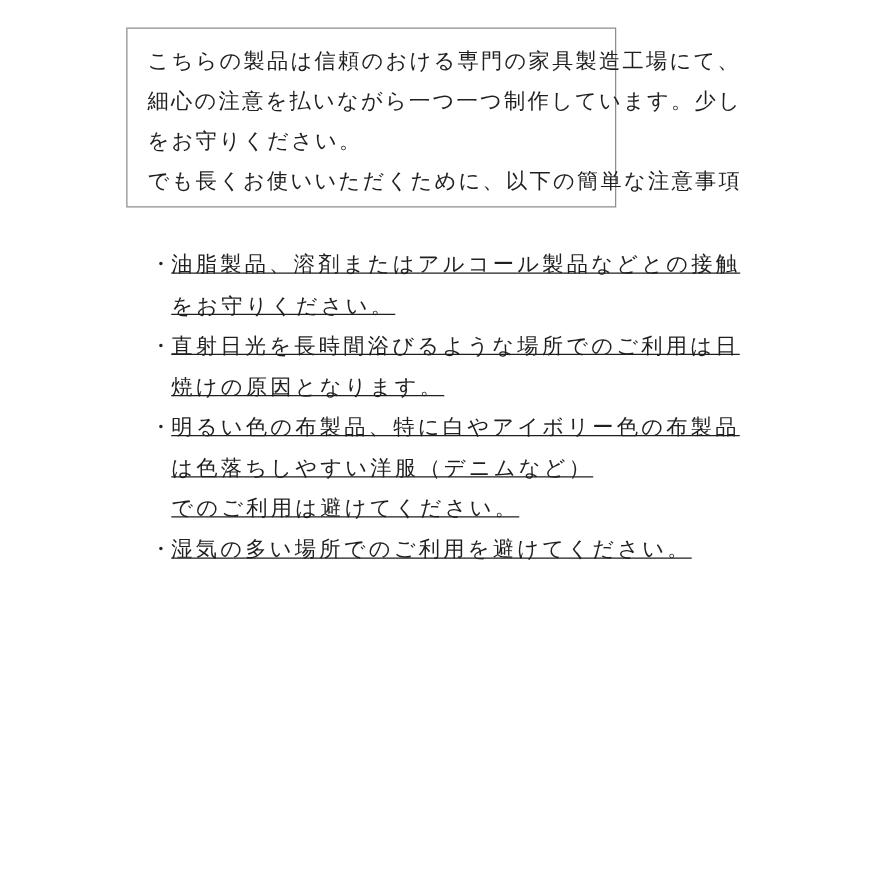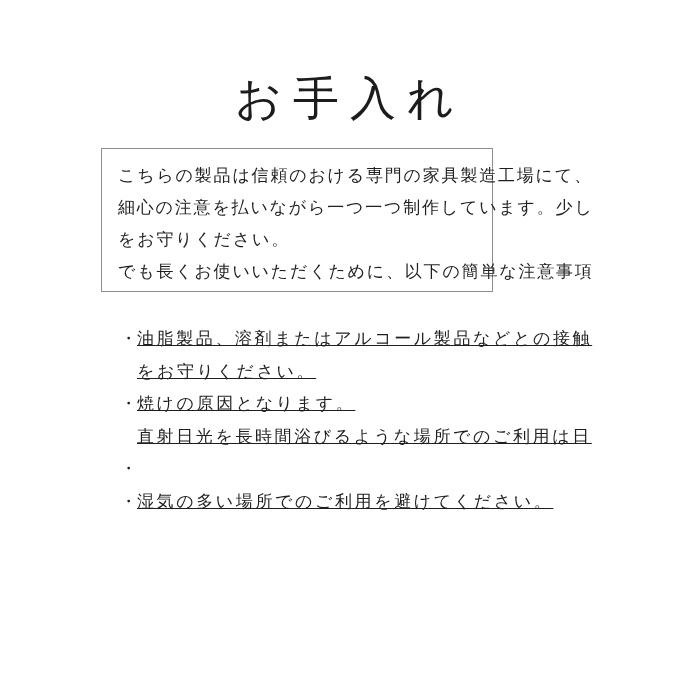--- a/index.html
+++ b/index.html
@@ -58,21 +58,20 @@
   .item-lines {
     flex: 1;
     text-decoration: underline;
   }
 </style>
 </head>
 <body>
 
 <main>
 
-  <h1 class="page-title">お手入れ</h1>
 
   <section class="intro-box">
     <div class="line">こちらの製品は信頼のおける専門の家具製造工場にて、</div>
     <div class="line">細心の注意を払いながら一つ一つ制作しています。少し</div>
     <div class="line">をお守りください。</div>
     <div class="line">でも長くお使いいただくために、以下の簡単な注意事項</div>
   </section>
 
   <ul class="care-list">
 
@@ -80,28 +79,31 @@
       <span class="bullet">・</span>
       <div class="item-lines">
         <div class="line">油脂製品、溶剤またはアルコール製品などとの接触</div>
         <div class="line">をお守りください。</div>
       </div>
     </li>
 
     <li class="care-item">
       <span class="bullet">・</span>
       <div class="item-lines">
+        <div class="line">直射日光を長時間浴びるような場所でのご利用は日</div>
         <div class="line">焼けの原因となります。</div>
-        <div class="line">直射日光を長時間浴びるような場所でのご利用は日</div>
       </div>
     </li>
 
     <li class="care-item">
       <span class="bullet">・</span>
       <div class="item-lines">
+        <div class="line">明るい色の布製品、特に白やアイボリー色の布製品</div>
+        <div class="line">は色落ちしやすい洋服（デニムなど）</div>
+        <div class="line">でのご利用は避けてください。</div>
       </div>
     </li>
 
     <li class="care-item">
       <span class="bullet">・</span>
       <div class="item-lines">
         <div class="line">湿気の多い場所でのご利用を避けてください。</div>
       </div>
     </li>
 

